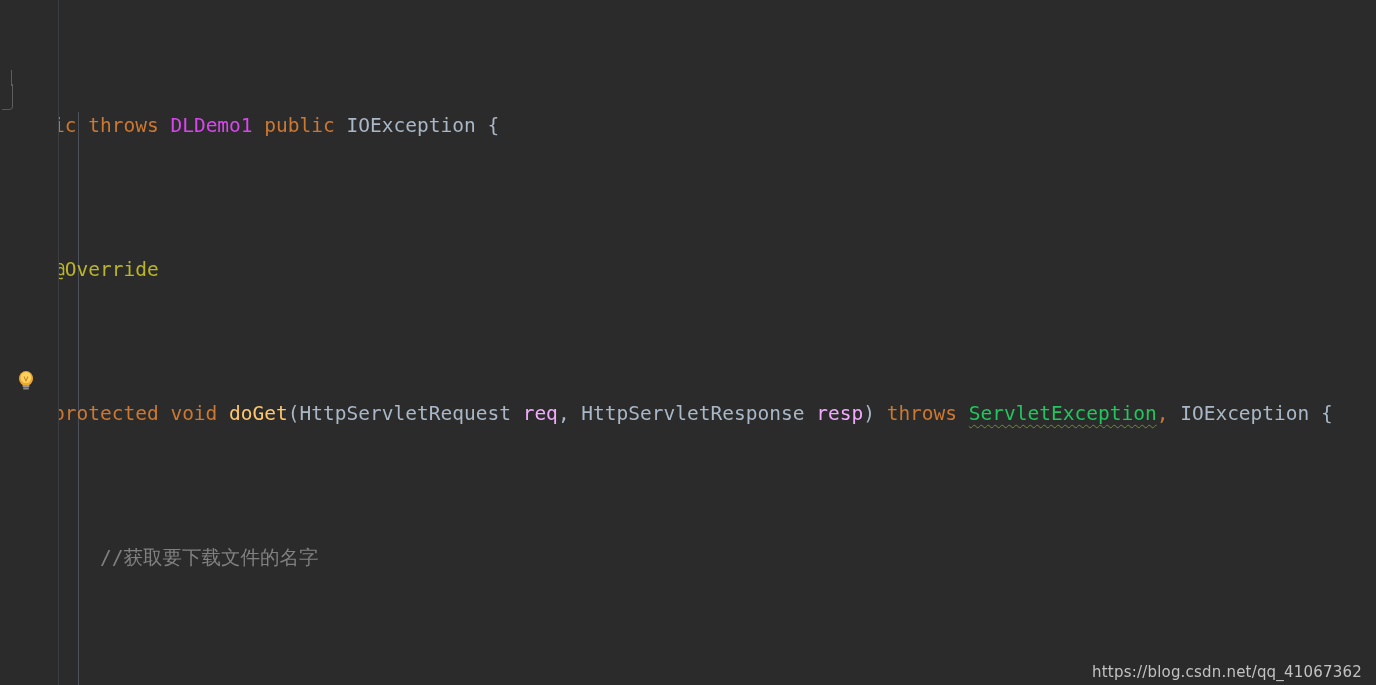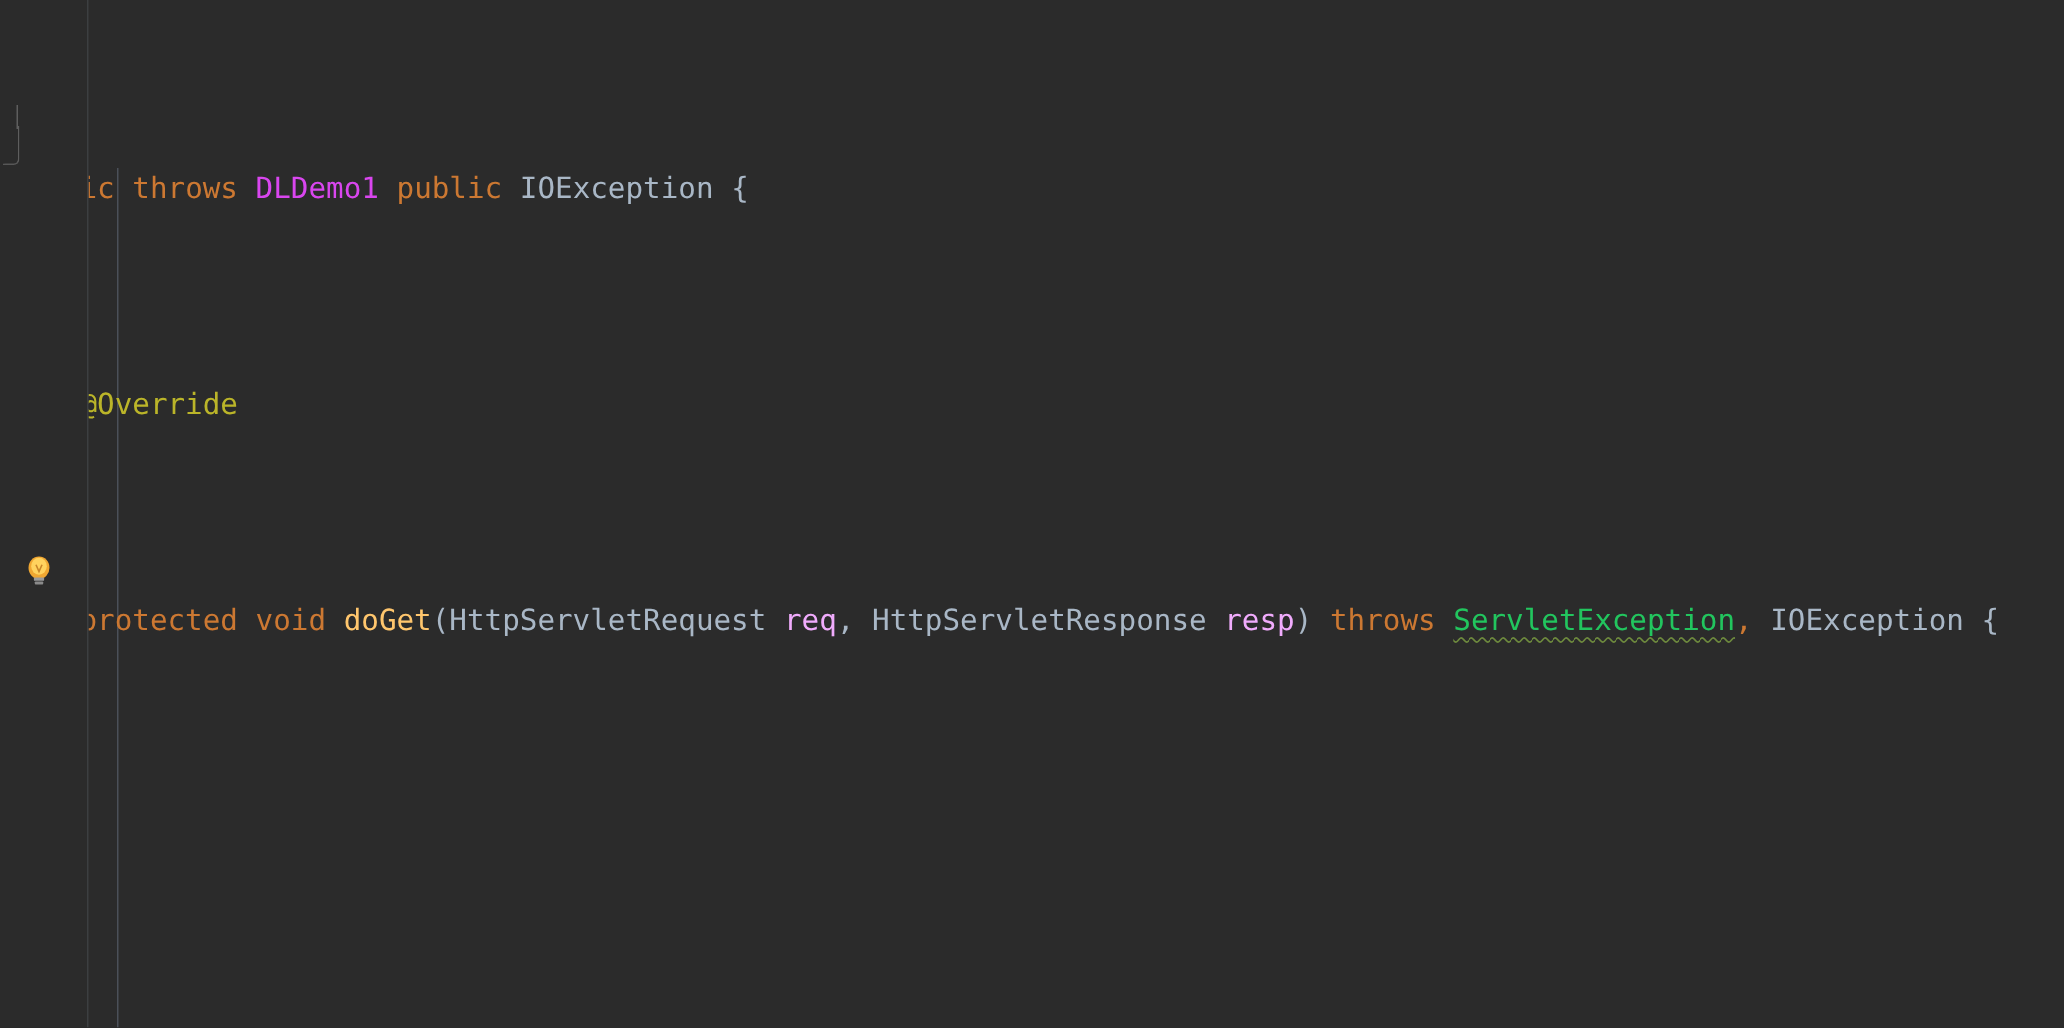--- a/index.html
+++ b/index.html
@@ -148,20 +148,21 @@
   <div class="indent-guide"></div>
 
   <div class="code">
 
     <div class="line"><span style="padding-left:0"></span><span class="kw">public</span> <span class="kw">throws</span> <span class="cls">DLDemo1</span> <span class="kw">public</span> <span class="type">IOException</span> <span class="brace">{</span></div>
 
     <div class="line">    <span class="anno">@Override</span></div>
 
     <div class="line">    <span class="kw">protected</span> <span class="kw">void</span> <span class="method">doGet</span><span class="punct">(</span><span class="type">HttpServletRequest</span> <span class="ident">req</span><span class="punct">, </span><span class="type">HttpServletResponse</span> <span class="ident">resp</span><span class="punct">)</span> <span class="kw">throws</span> <span class="err">ServletException</span><span class="semi">, </span><span class="type">IOException</span> <span class="brace">{</span></div>
 
+    <div class="line">        <span class="cmt">//获取要下载文件的名字</span></div>
 
     <div class="line">         </div>
 
     
 
     
 
     
 
     
@@ -179,14 +180,15 @@
     
 
     
 
     
 
     
 
   </div>
 
+  <div class="watermark">https://blog.csdn.net/qq_41067362</div>
 
 </div>
 
 </body></html>

